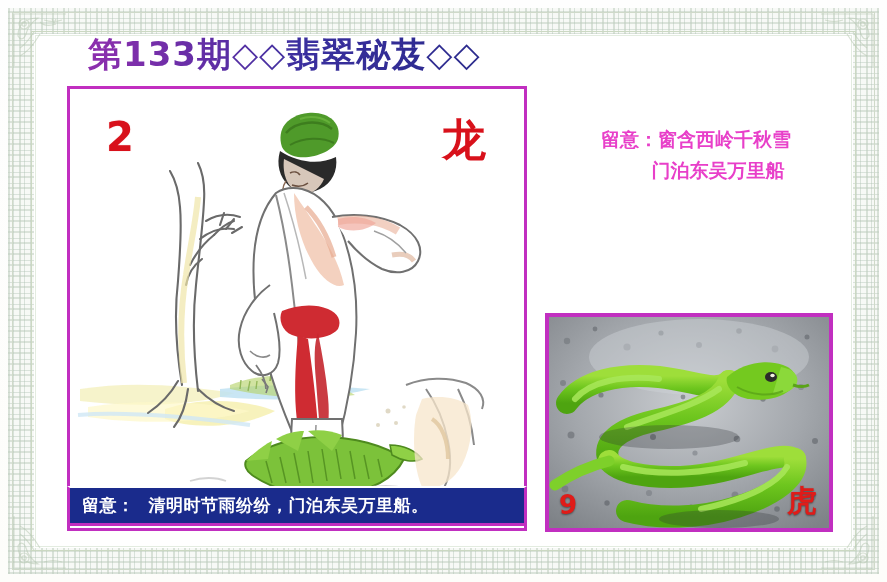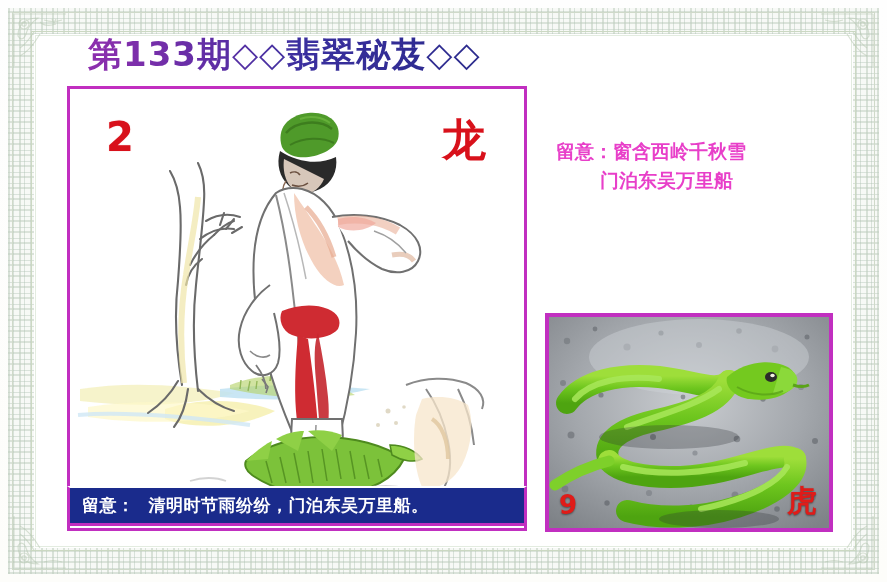--- a/index.html
+++ b/index.html
@@ -7,20 +7,21 @@
     width:887px;height:582px;
     background:#ffffff;
     font-family:"DejaVu Sans","Liberation Sans",sans-serif;
     overflow:hidden;
   }
   .page{
     position:relative;
     width:887px;height:582px;
     background:#fdfdfb;
     overflow:hidden;
+    text-align:center;
   }
 
   
   .frame-outer{
     position:absolute;left:0;top:0;width:887px;height:582px;
     background:
       
       linear-gradient(#fefefe,#fdfdfa);
   }
   .frame-band{
@@ -115,27 +116,27 @@
     color:#ffffff;
     font-size:17px;font-weight:bold;
     letter-spacing:.5px;
     padding-left:12px;
     font-family:"DejaVu Sans","Liberation Sans",sans-serif;
   }
   .banner .lbl{margin-right:14px;}
 
   
   .note{
-    position:absolute;left:556px;top:136px;
+    position:absolute;left:556px;top:124px;
     width:280px;
     color:#e83fc9;
     font-size:19px;font-weight:bold;line-height:31px;
     font-family:"DejaVu Sans","Liberation Sans",sans-serif;
   }
-  .note .l2{display:block;padding-left:44px;font-family:Liberation Mono, monospace;}
+  .note .l2{display:block;padding-left:44px;}
 
   
   .photo-panel{
     position:absolute;left:545px;top:313px;
     width:288px;height:219px;
     border:4px solid #c12fc0;
     box-sizing:border-box;
     overflow:hidden;
     background:#8e9196;
   }

